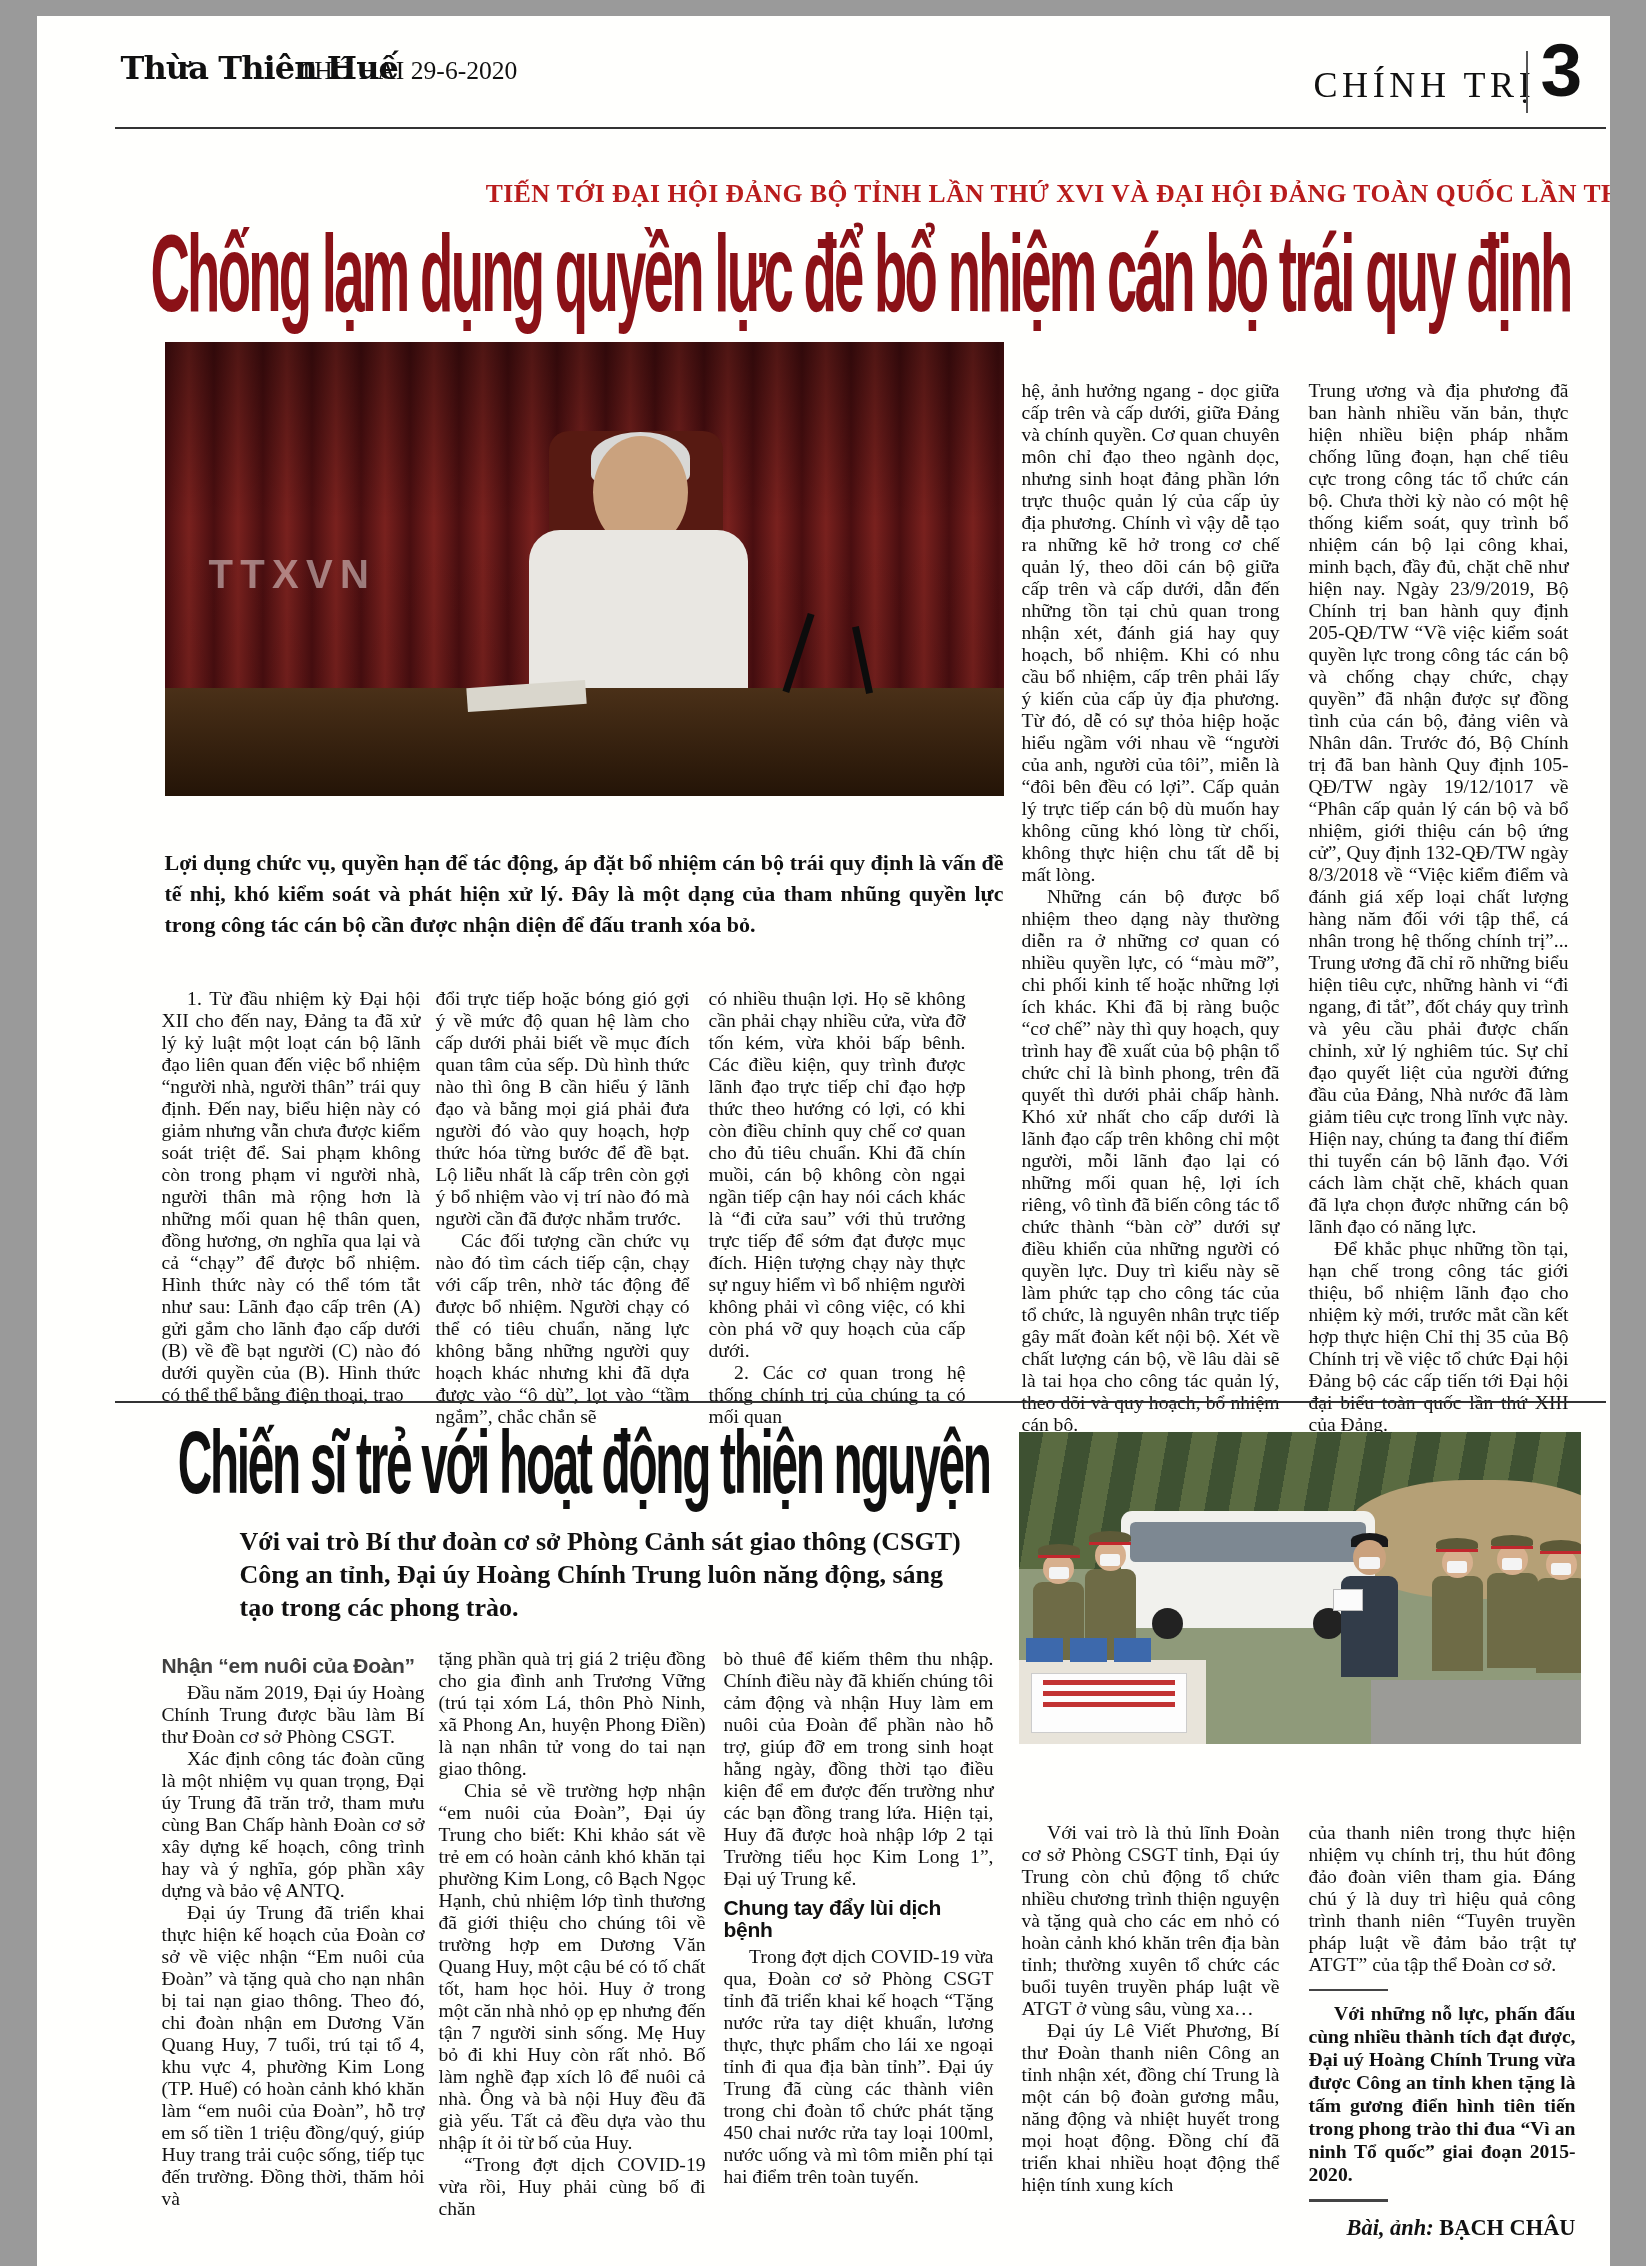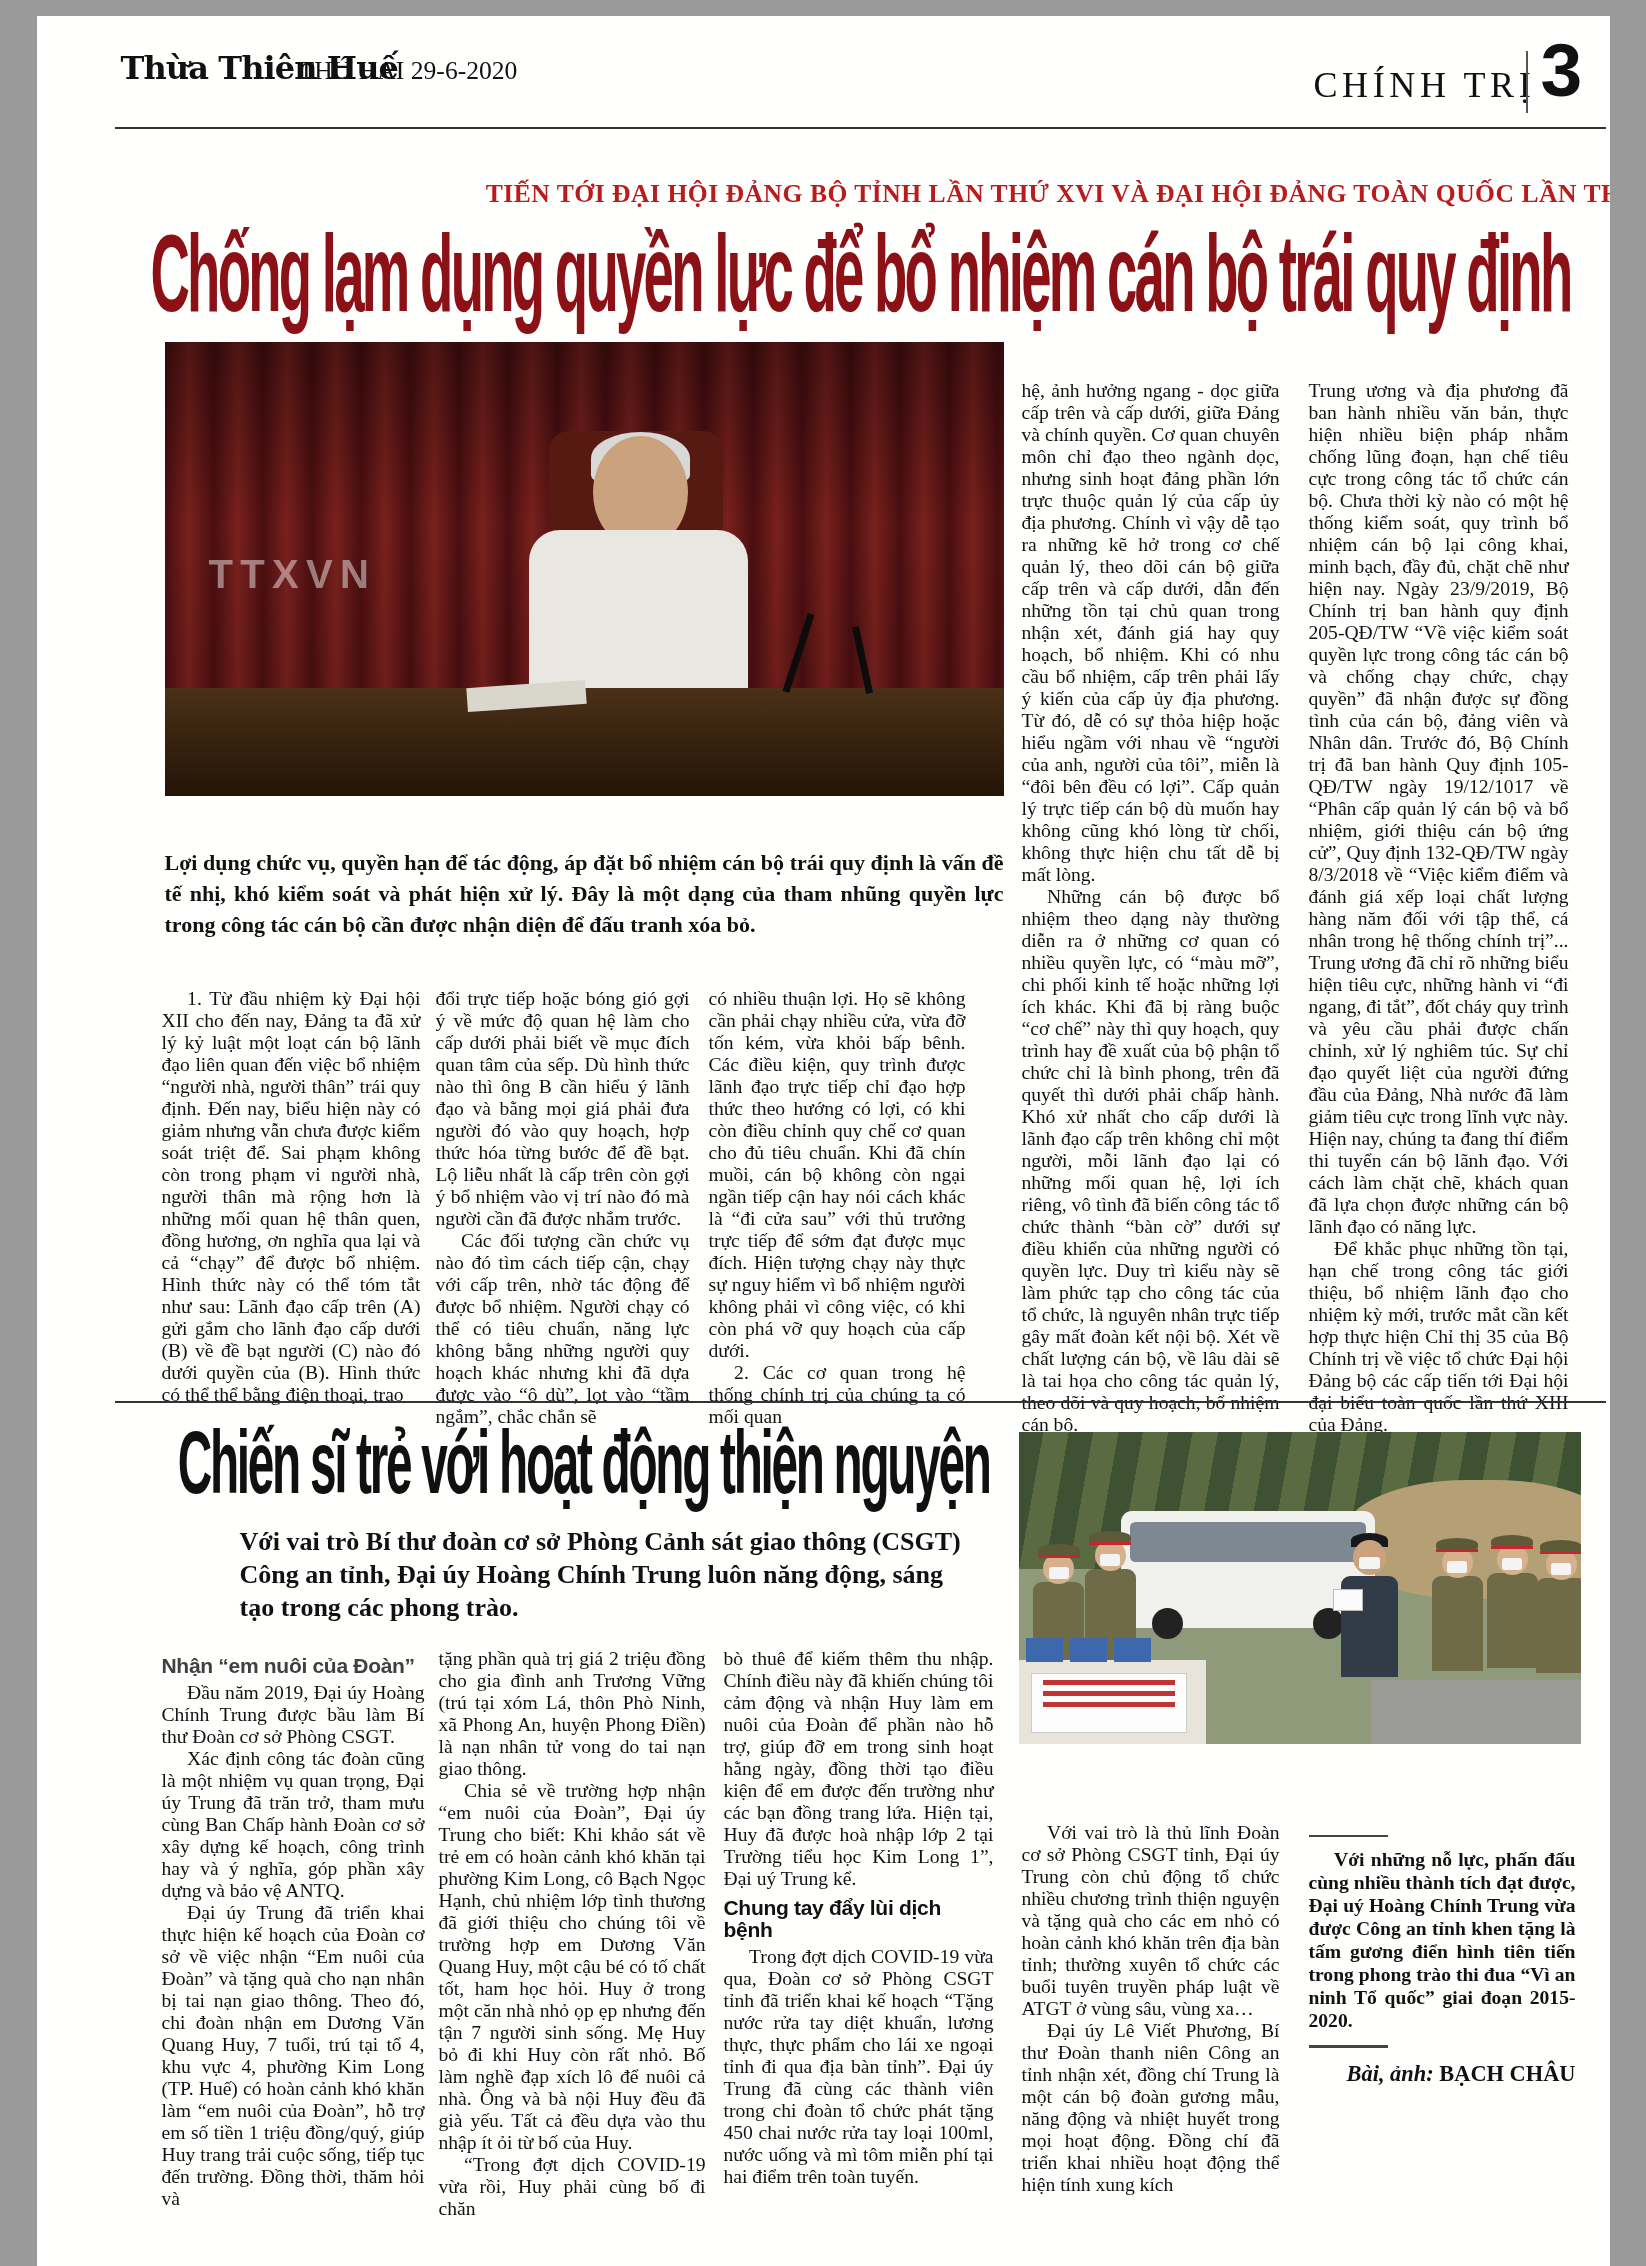--- a/index.html
+++ b/index.html
@@ -250,20 +250,23 @@
   <div class="abs bodytext a2c3">
       <p class="cont">bò thuê để kiếm thêm thu nhập. Chính điều này đã khiến chúng tôi cảm động và nhận Huy làm em nuôi của Đoàn để phần nào hỗ trợ, giúp đỡ em trong sinh hoạt hằng ngày, đồng thời tạo điều kiện để em được đến trường như các bạn đồng trang lứa. Hiện tại, Huy đã được hoà nhập lớp 2 tại Trường tiểu học Kim Long 1”, Đại uý Trung kể.</p>
       <p class="subhead">Chung tay đẩy lùi dịch bệnh</p>
       <p>Trong đợt dịch COVID-19 vừa qua, Đoàn cơ sở Phòng CSGT tỉnh đã triển khai kế hoạch “Tặng nước rửa tay diệt khuẩn, lương thực, thực phẩm cho lái xe ngoại tỉnh đi qua địa bàn tỉnh”. Đại úy Trung đã cùng các thành viên trong chi đoàn tổ chức phát tặng 450 chai nước rửa tay loại 100ml, nước uống và mì tôm miễn phí tại hai điểm trên toàn tuyến.</p>
     </div>
   <div class="abs bodytext a2c4">
       <p>Với vai trò là thủ lĩnh Đoàn cơ sở Phòng CSGT tỉnh, Đại úy Trung còn chủ động tổ chức nhiều chương trình thiện nguyện và tặng quà cho các em nhỏ có hoàn cảnh khó khăn trên địa bàn tỉnh; thường xuyên tổ chức các buổi tuyên truyền pháp luật về ATGT ở vùng sâu, vùng xa…</p>
       <p>Đại úy Lê Viết Phương, Bí thư Đoàn thanh niên Công an tỉnh nhận xét, đồng chí Trung là một cán bộ đoàn gương mẫu, năng động và nhiệt huyết trong mọi hoạt động. Đồng chí đã triển khai nhiều hoạt động thể hiện tính xung kích</p>
     </div>
   <div class="abs bodytext a2c5">
+    <div>
+        <p class="cont">của thanh niên trong thực hiện nhiệm vụ chính trị, thu hút đông đảo đoàn viên tham gia. Đáng chú ý là duy trì hiệu quả công trình thanh niên “Tuyên truyền pháp luật về đảm bảo trật tự ATGT” của tập thể Đoàn cơ sở.</p>
+      </div>
     <div class="shortrule"></div>
     <p class="boldpara">Với những nỗ lực, phấn đấu cùng nhiều thành tích đạt được, Đại uý Hoàng Chính Trung vừa được Công an tỉnh khen tặng là tấm gương điển hình tiên tiến trong phong trào thi đua “Vì an ninh Tổ quốc” giai đoạn 2015-2020.</p>
     <div class="shortrule"></div>
     <div class="byline2"><span class="pre">Bài, ảnh: </span><span class="name">BẠCH CHÂU</span></div>
   </div>
 
 </div>
 
 
 </body></html>

